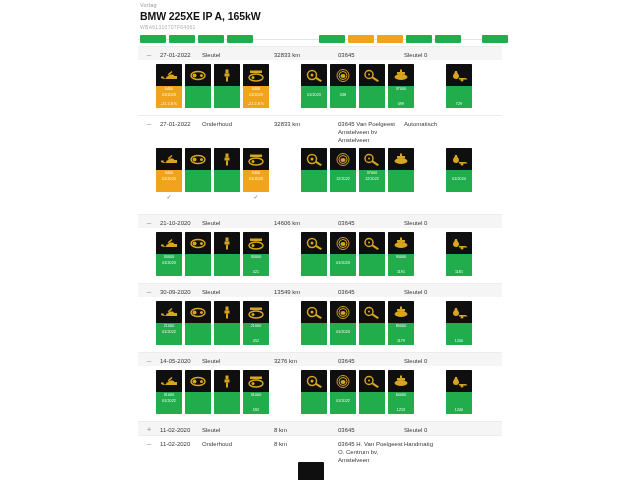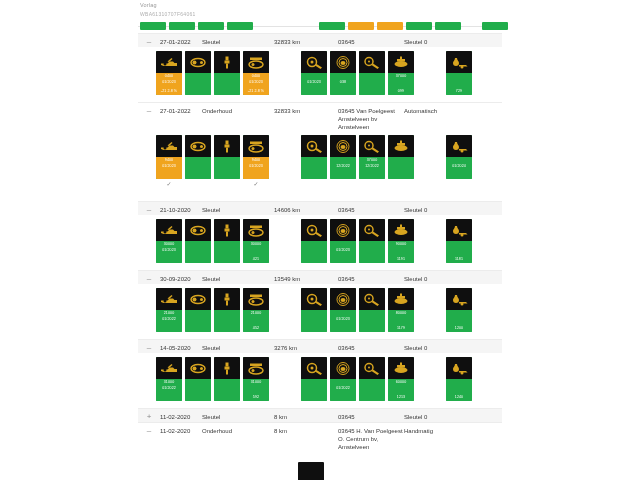--- a/index.html
+++ b/index.html
@@ -58,20 +58,21 @@
                background:#0f0f0f;border-radius:1px;display:flex;align-items:center;
                justify-content:center;}
 </style>
 </head>
 <body>
 
 <div class="page">
   <div class="content">
 
     <div class="pretitle">Vorlag</div>
+    <div class="title">BMW 225XE IP A, 165kW</div>
     <div class="vin">WBA61310707F64061</div>
 
     <div class="timeline">
       <div class="axis"></div>
       <div id="tl-host">
           <div class="tl-seg" style="left: 2px; width: 26px; background: rgb(33, 173, 75);"></div>
           <div class="tl-seg" style="left: 31px; width: 26px; background: rgb(33, 173, 75);"></div>
           <div class="tl-seg" style="left: 60px; width: 26px; background: rgb(33, 173, 75);"></div>
           <div class="tl-seg" style="left: 89px; width: 26px; background: rgb(33, 173, 75);"></div>
           <div class="tl-seg" style="left: 181px; width: 26px; background: rgb(33, 173, 75);"></div>

